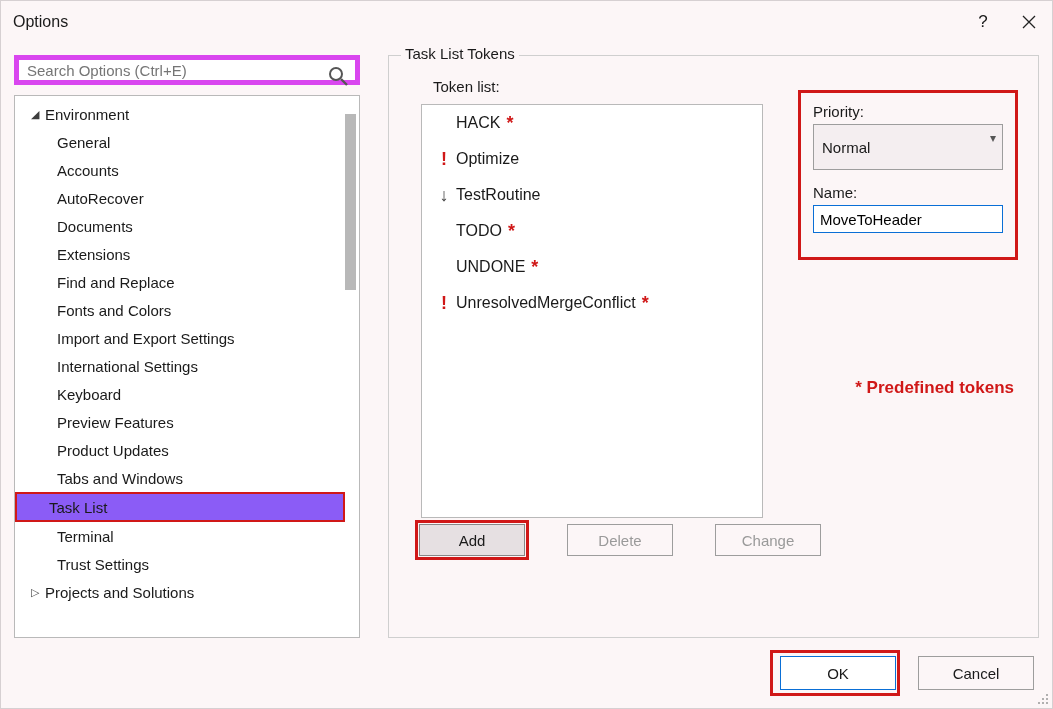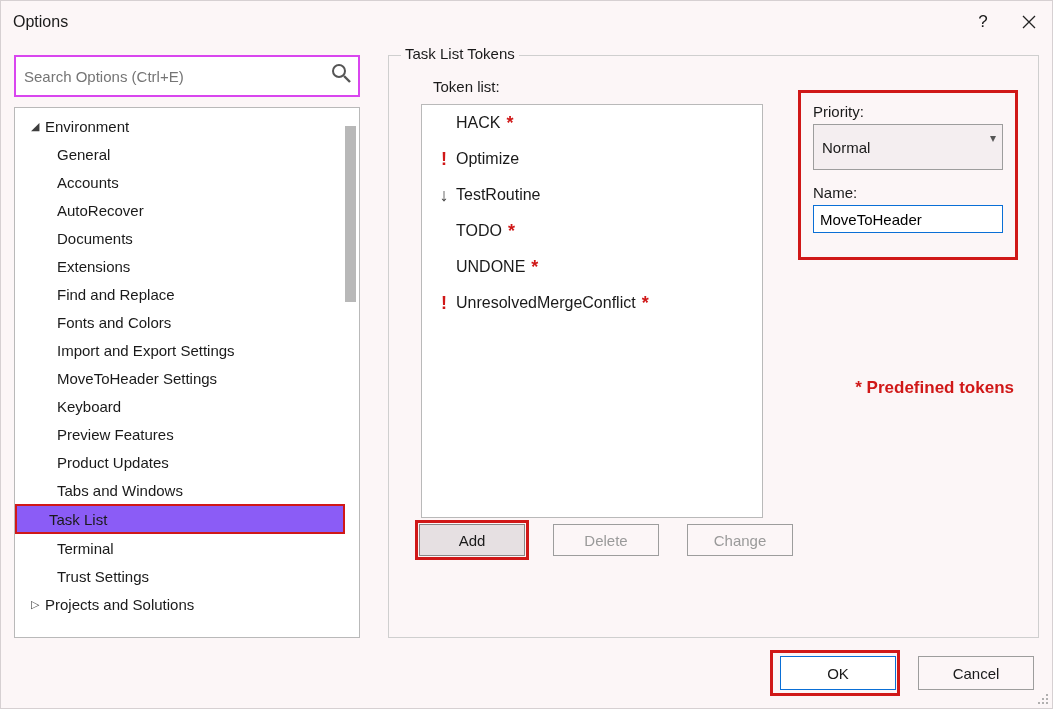--- a/index.html
+++ b/index.html
@@ -27,22 +27,22 @@
     font-size:17px;
   }
   
   .client {
     position:absolute; left:13px; right:13px; top:54px; bottom:70px;
     display:flex;
   }
   
   .leftcol { width:346px; display:flex; flex-direction:column; }
   .searchwrap {
-    position:relative; border:2px solid #d946ef;
-    height:42px; background:#fff; margin-bottom:10px;
+    position:relative; border:5px solid #d946ef;
+    height:30px; background:#fff; margin-bottom:10px;
   }
   .searchwrap input {
     width:100%; height:100%; border:none; outline:none;
     padding:0 36px 0 8px; font-size:15px; color:#6b6b6b;
     background:transparent;
   }
   .searchwrap .mag {
     position:absolute; right:6px; top:5px; width:22px; height:22px;
     color:#555;
   }
@@ -117,21 +117,21 @@
   .propbox input[type=text] {
     width:100%; height:28px; border:1px solid #0a6fd6;
     padding:0 6px; font-size:15px; background:#fff;
   }
   .legend {
     position:absolute; right:24px; top:322px;
     color:#d01818; font-weight:bold; font-size:17px;
   }
   
   .btnrow {
-    position:absolute; left:30px; top:468px; display:flex; gap:28px;
+    position:absolute; left:30px; top:468px; display:flex; gap:42px;
   }
   .btn {
     width:106px; height:32px;
     border:1px solid #9d9d9d; background:#fcf6f7;
     font-size:15px; display:flex; align-items:center; justify-content:center;
     cursor:pointer;
   }
   .btn.disabled { color:#9a9a9a; }
   .btn.add {
     background:#e6e0e2; border:1px solid #888;
@@ -207,21 +207,21 @@
           <div class="tree-item depth2">
             <span>Find and Replace</span>
           </div>
           <div class="tree-item depth2">
             <span>Fonts and Colors</span>
           </div>
           <div class="tree-item depth2">
             <span>Import and Export Settings</span>
           </div>
           <div class="tree-item depth2">
-            <span>MoveToHeader Settings</span>
+            <span>International Settings</span>
           </div>
           <div class="tree-item depth2">
             <span>Keyboard</span>
           </div>
           <div class="tree-item depth2">
             <span>Preview Features</span>
           </div>
           <div class="tree-item depth2">
             <span>Product Updates</span>
           </div>

